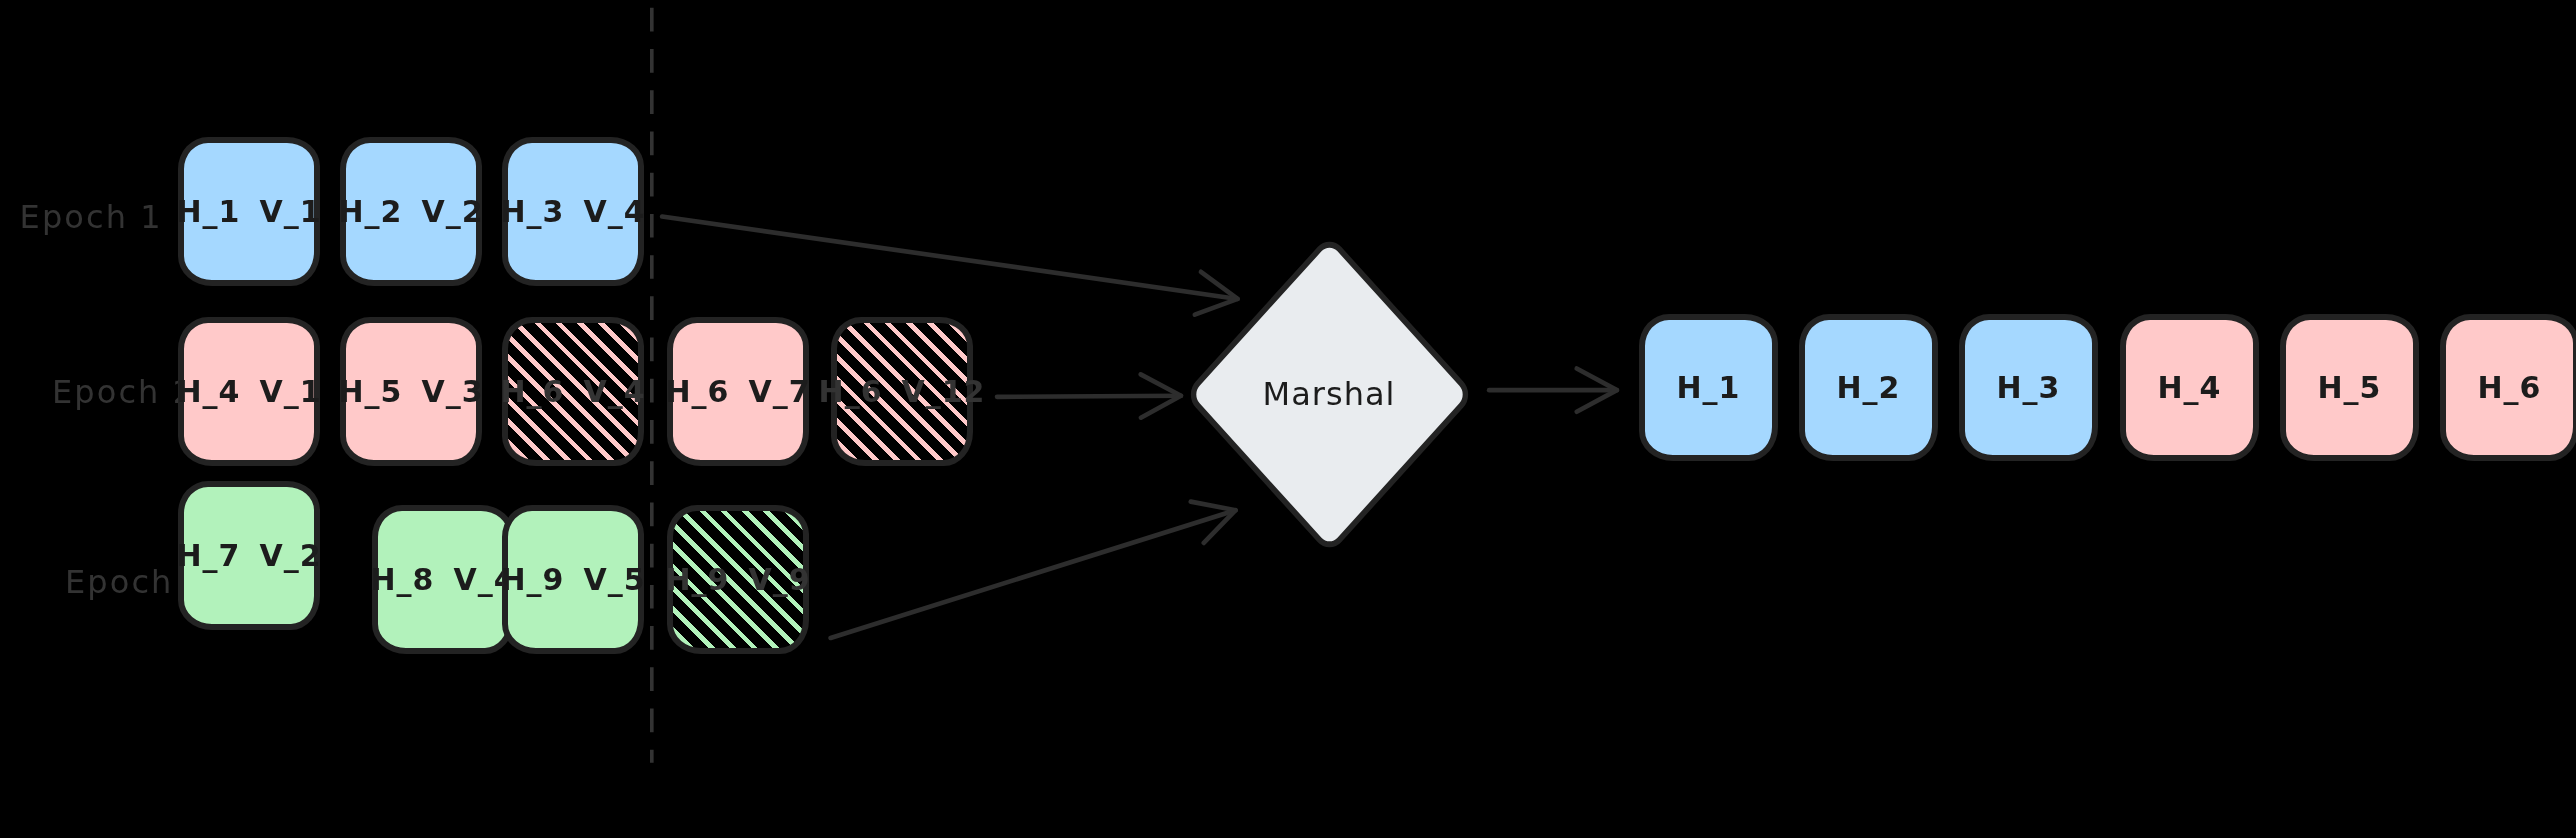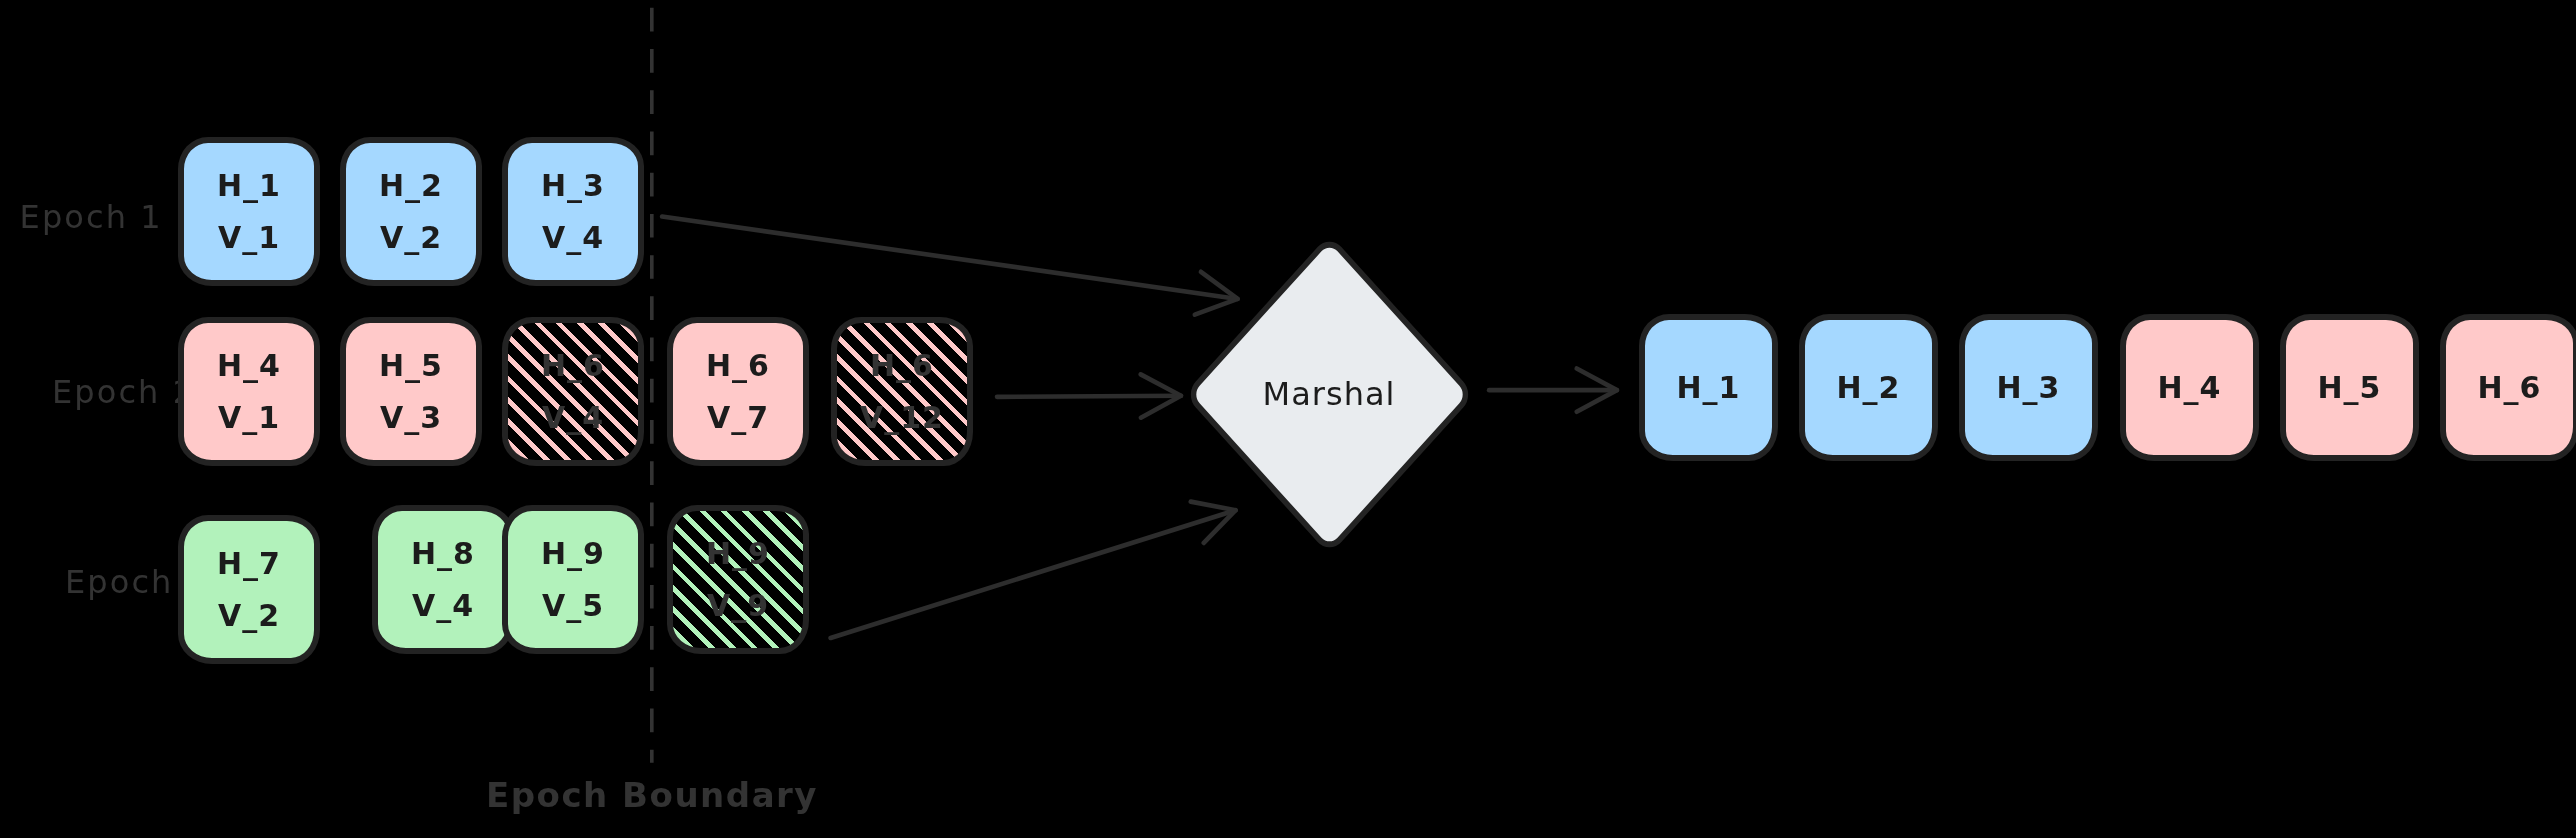--- a/index.html
+++ b/index.html
@@ -37,21 +37,21 @@
     stroke-linejoin: round;
   }
   .box {
     position: absolute;
     width: 142px;
     height: 149px;
     box-sizing: border-box;
     border: 6.7px solid var(--stroke, #232323);
     border-radius: 30px 33px 29px 34px / 32px 29px 34px 30px;
     display: flex;
-    flex-direction: column;
+    flex-direction: row;
     align-items: center;
     justify-content: center;
     gap: 19px;
     font-size: 30px;
     font-weight: bold;
     letter-spacing: 1px;
     color: var(--ink, #1c1c1c);
     line-height: 1.1;
   }
   .box.hatched { color: var(--muted, #333); }
@@ -121,21 +121,20 @@
     <line class="arrow" x1="2890" y1="757" x2="3138" y2="757" marker-end="url(#ah)"></line>
   </svg>
 
   <div class="epoch-label" style="left:19.6px; top:198px">Epoch 1</div>
   <div class="epoch-label" style="left:52px; top:373px">Epoch 2</div>
   <div class="epoch-label" style="left:65px; top:563px">Epoch 3</div>
 
   <div class="diamond"></div>
   <div class="marshal-label">Marshal</div>
 
-  <div class="boundary-label">Epoch Boundary</div>
 
 <div class="box seq-box" style="left: 178px; top: 137px; background: rgb(165, 216, 255);">
       <span>H_1</span>
       <span>V_1</span>
     </div>
     <div class="box seq-box" style="left: 340px; top: 137px; background: rgb(165, 216, 255);">
       <span>H_2</span>
       <span>V_2</span>
     </div>
     <div class="box seq-box" style="left: 502px; top: 137px; background: rgb(165, 216, 255);">
@@ -155,21 +154,21 @@
       <span>V_4</span>
     </div>
     <div class="box seq-box" style="left: 667px; top: 317px; background: rgb(255, 201, 201);">
       <span>H_6</span>
       <span>V_7</span>
     </div>
     <div class="box seq-box hatched" style="left: 831px; top: 317px; background: repeating-linear-gradient(45deg, transparent 0px, transparent 10.3px, rgb(255, 201, 201) 10.3px, rgb(255, 201, 201) 15px);">
       <span>H_6</span>
       <span>V_12</span>
     </div>
-    <div class="box seq-box" style="left: 178px; top: 515px; background: rgb(178, 242, 187);">
+    <div class="box seq-box" style="left: 178px; top: 481px; background: rgb(178, 242, 187);">
       <span>H_7</span>
       <span>V_2</span>
     </div>
     <div class="box seq-box" style="left: 340px; top: 505px; background: rgb(178, 242, 187); margin-left: 32px;">
       <span>H_8</span>
       <span>V_4</span>
     </div>
     <div class="box seq-box" style="left: 502px; top: 505px; background: rgb(178, 242, 187);">
       <span>H_9</span>
       <span>V_5</span>

